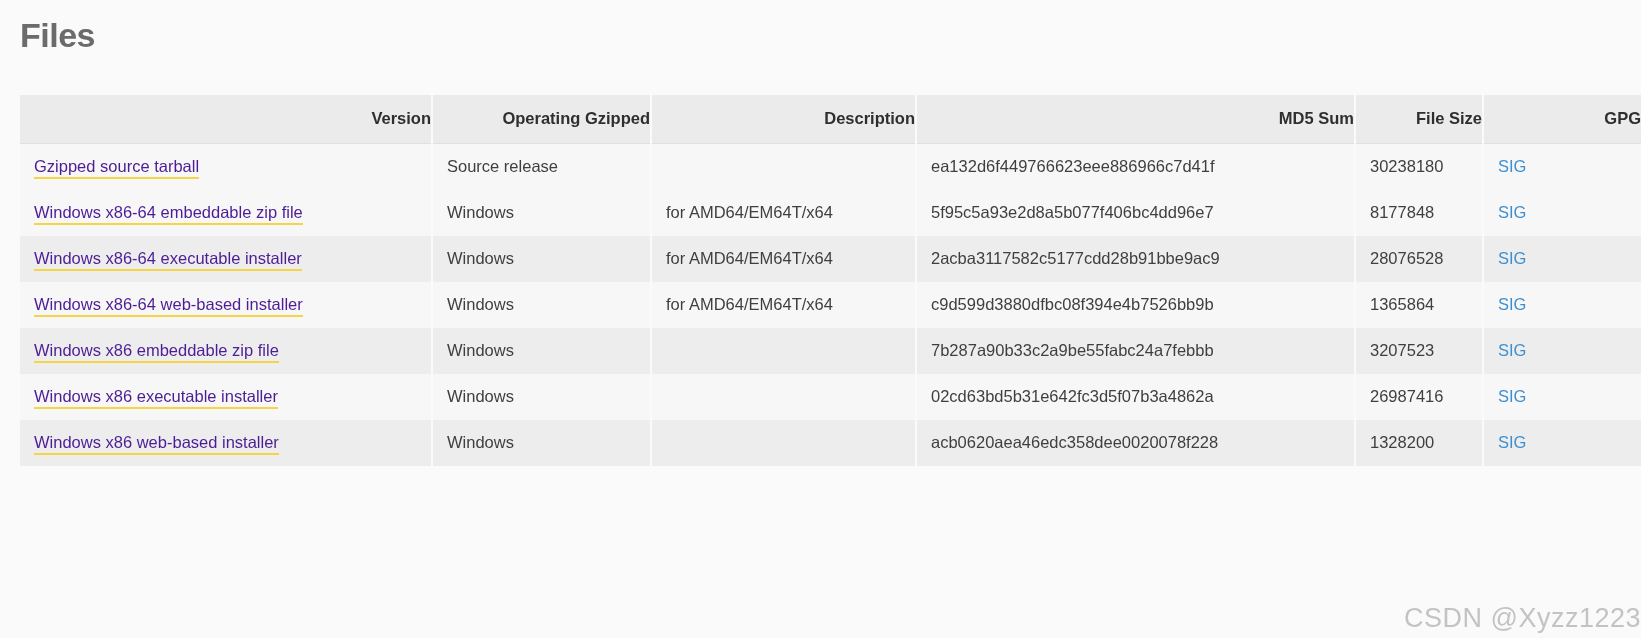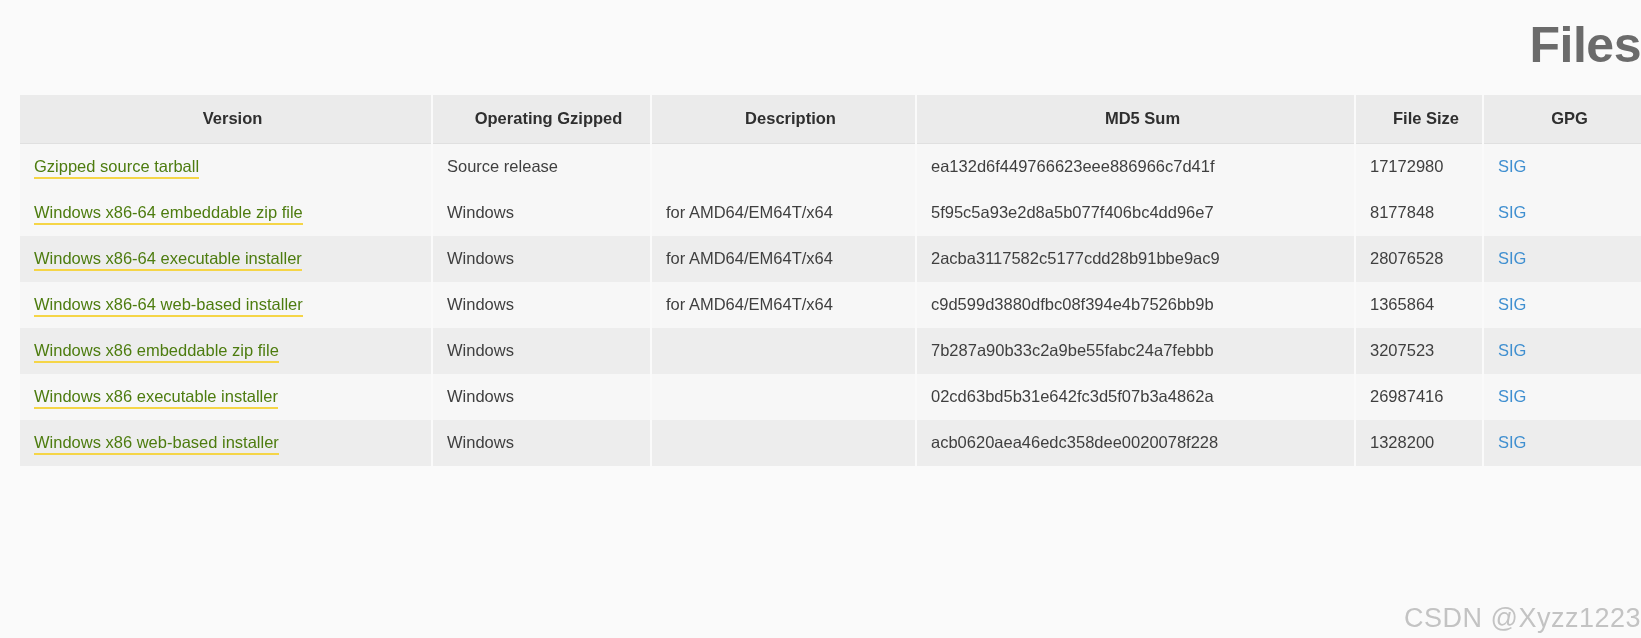--- a/index.html
+++ b/index.html
@@ -9,28 +9,27 @@
   body {
     width: 1641px;
     height: 638px;
     background: #fafafa;
     font-family: "Liberation Sans", sans-serif;
     overflow: hidden;
     position: relative;
   }
 
   #page-title {
-    font-size: 50px;
+    font-size: 34px;
     font-weight: bold;
     color: #6b6b6b;
     letter-spacing: -0.5px;
     margin: 0;
     padding: 14px 0 0 20px;
     line-height: 1.25;
-    text-align: right;
   }
 
   #files-table-wrap {
     position: absolute;
     left: 20px;
     top: 95px;
     width: 1621px;
   }
 
   table.files-table {
@@ -43,21 +42,21 @@
 
   table.files-table col.c-version      { width: 412px; }
   table.files-table col.c-os           { width: 219px; }
   table.files-table col.c-desc         { width: 265px; }
   table.files-table col.c-md5          { width: 439px; }
   table.files-table col.c-size         { width: 128px; }
   table.files-table col.c-gpg          { width: 158px; }
 
   table.files-table thead th {
     background: #ebebeb;
-    text-align: center;
+    text-align: right;
     font-weight: bold;
     font-size: 16.5px;
     color: #2f2f2f;
     padding: 14px 0 15px 14px;
     border-right: 2px solid #fafafa;
     border-bottom: 1px solid #e0e0e0;
     white-space: nowrap;
   }
   table.files-table thead th:last-child { border-right: none; }
 
@@ -68,21 +67,21 @@
     height: 21px;
     white-space: nowrap;
     overflow: hidden;
   }
   table.files-table tbody td:last-child { border-right: none; }
 
   table.files-table tbody tr.row-odd  td { background: #f7f7f7; }
   table.files-table tbody tr.row-even td { background: #ededed; }
 
   a.file-link {
-    color: #4d7c0f;
+    color: #4c1d95;
     text-decoration: none;
     border-bottom: 2px solid #f5d547;
     padding-bottom: 2px;
     font-size: 16.5px;
   }
 
   a.sig-link {
     color: #3f8fd0;
     text-decoration: none;
     border-bottom: 2px solid #f5d547;
@@ -130,21 +129,21 @@
         <th>File Size</th>
         <th>GPG</th>
       </tr>
     </thead>
     <tbody id="files-tbody">
         <tr class="row-odd">
           <td><a class="file-link" href="#">Gzipped source tarball</a></td>
           <td class="os-cell">Source release</td>
           <td class="desc-cell"></td>
           <td class="md5-cell">ea132d6f449766623eee886966c7d41f</td>
-          <td class="size-cell">17172980</td>
+          <td class="size-cell">30238180</td>
           <td><a class="sig-link" href="#">SIG</a></td>
         </tr>
         <tr class="row-odd">
           <td><a class="file-link" href="#">Windows x86-64 embeddable zip file</a></td>
           <td class="os-cell">Windows</td>
           <td class="desc-cell">for AMD64/EM64T/x64</td>
           <td class="md5-cell">5f95c5a93e2d8a5b077f406bc4dd96e7</td>
           <td class="size-cell">8177848</td>
           <td><a class="sig-link" href="#">SIG</a></td>
         </tr>

